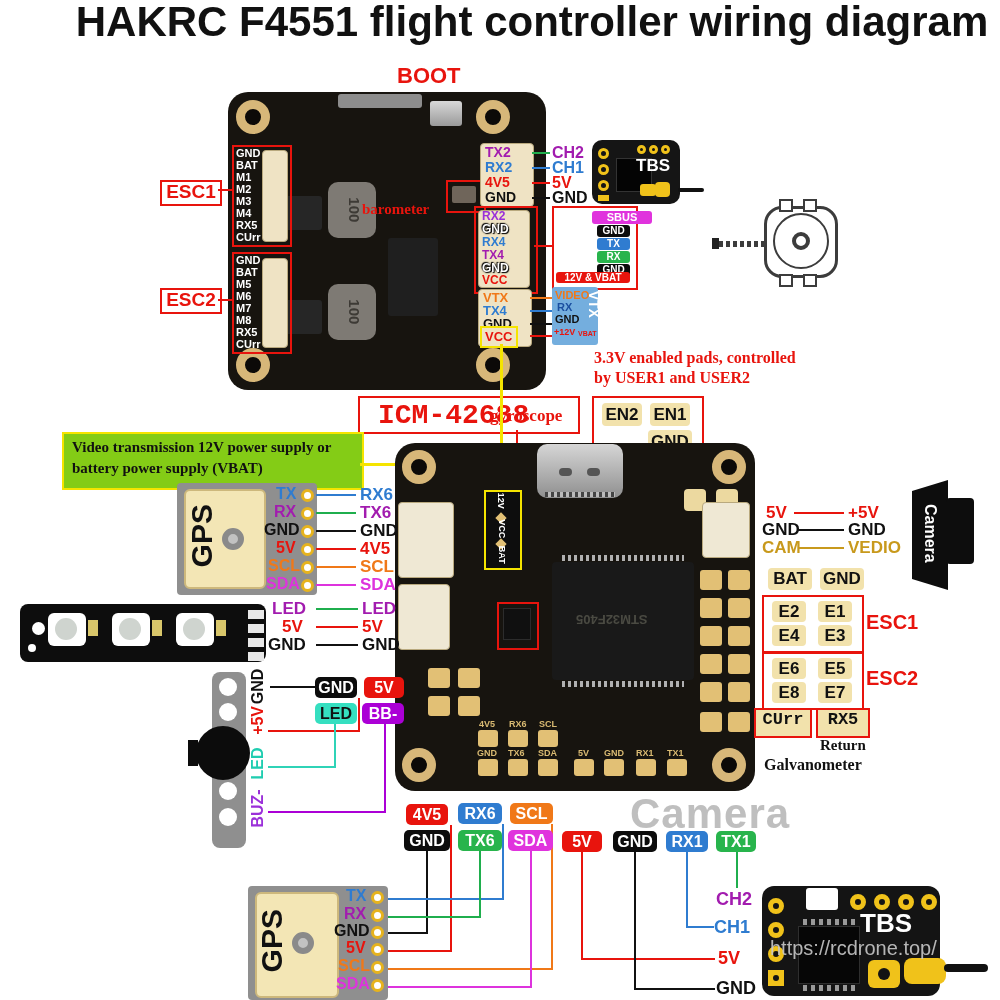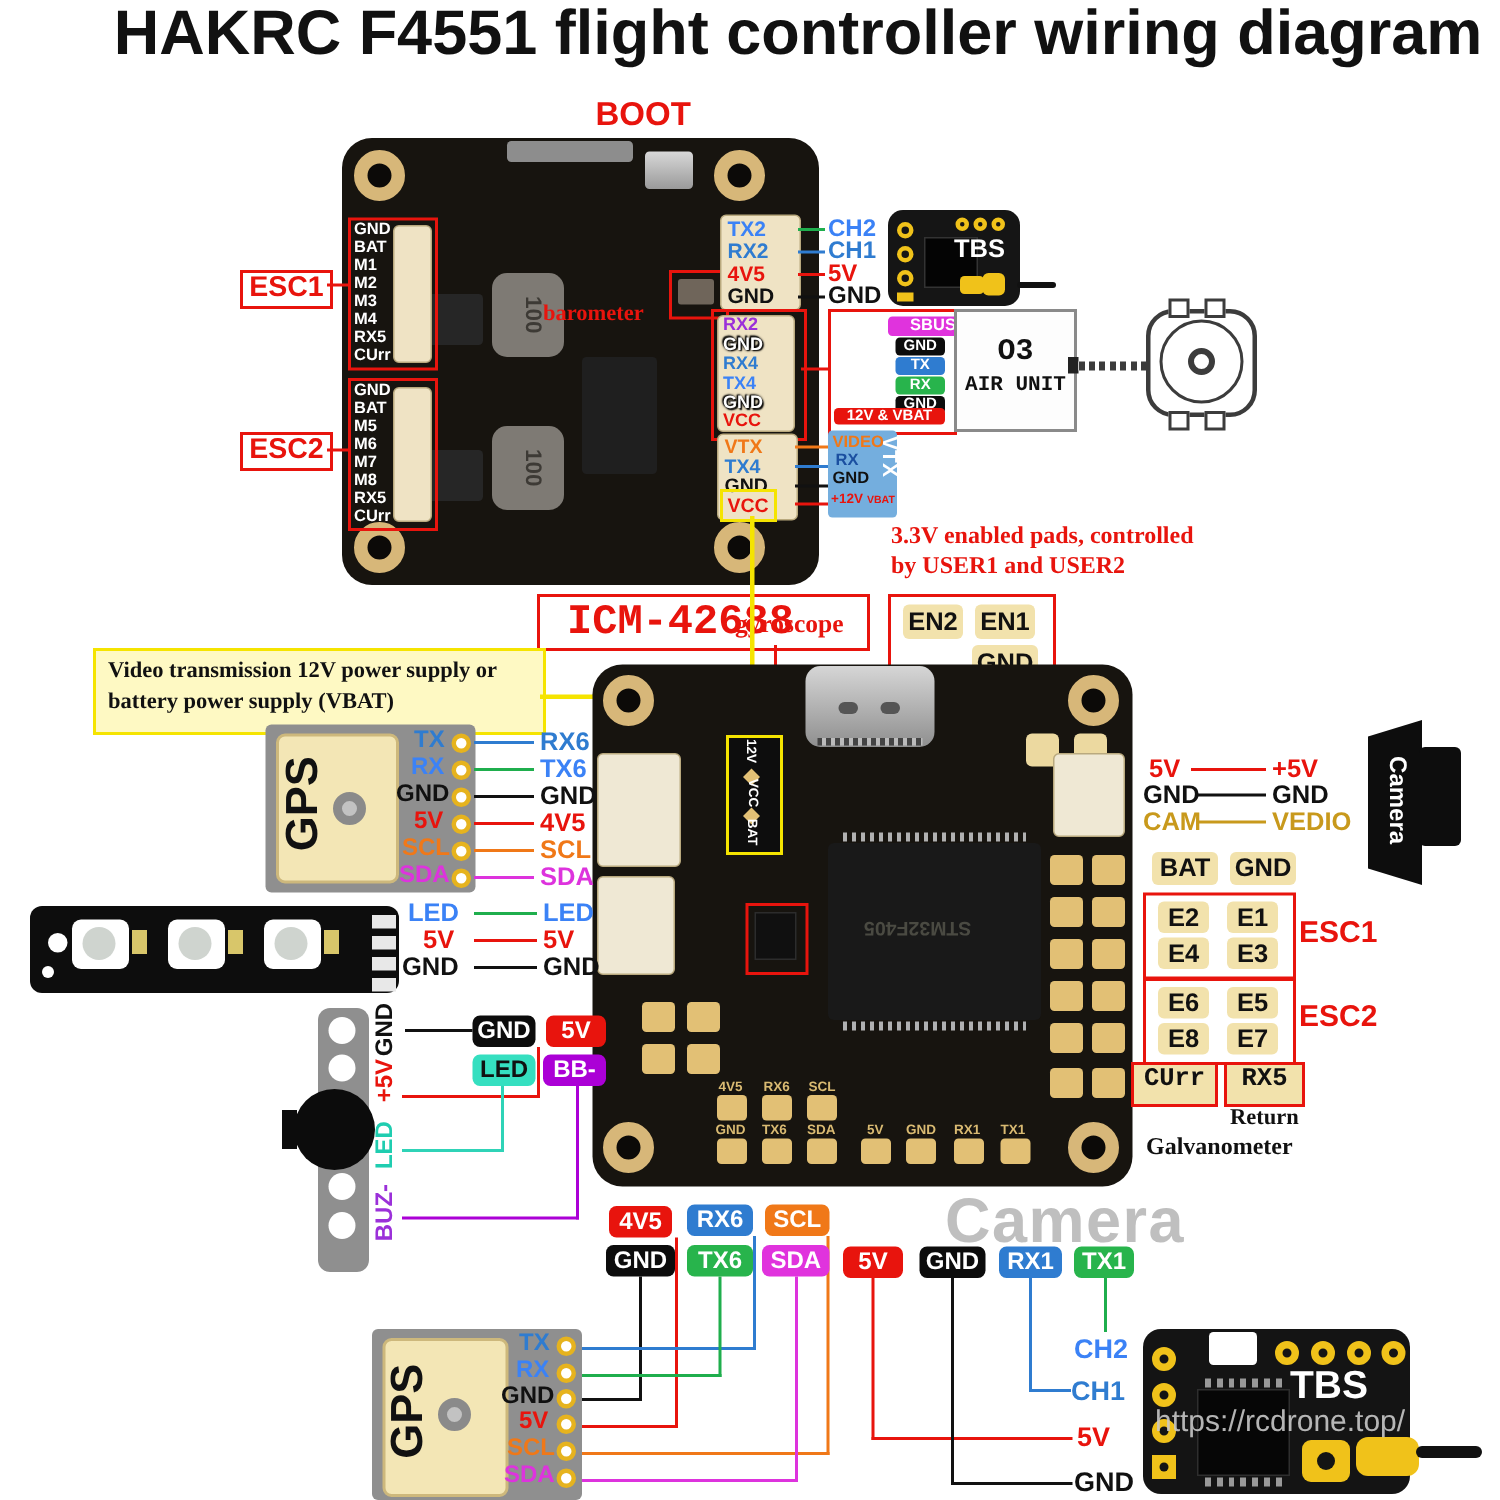--- a/index.html
+++ b/index.html
@@ -3,21 +3,21 @@
 <meta charset="utf-8">
 <style>
   html,body{margin:0;padding:0;background:#fff;}
   #canvas{position:relative;width:1000px;height:1000px;background:#fff;overflow:hidden;
           font-family:"Liberation Sans",sans-serif;}
   .abs{position:absolute;}
   .t{position:absolute;font-weight:bold;white-space:nowrap;line-height:1.05;}
   .ser{font-family:"Liberation Serif",serif;}
   .mono{font-family:"Liberation Mono",monospace;}
   
-  .red{color:#e8140d}.grn{color:#3b82f6}.blu{color:#2f7cd0}.org{color:#f07818}
+  .red{color:#e8140d}.grn{color:#a21caf}.blu{color:#2f7cd0}.org{color:#f07818}
   .mag{color:#dd33dd}.pur{color:#9b30d9}.tea{color:#1fcdb0}.gld{color:#c8991c}
   .blk{color:#111}.wht{color:#fff}.outl{color:#fff;text-shadow:0 0 2px #000,1px 1px 1px #000,-1px -1px 1px #000;}
   
   .badge{position:absolute;border-radius:5px;font-weight:bold;font-size:16px;color:#fff;
          text-align:center;line-height:21px;height:21px;}
   .b-red{background:#e8140d}.b-blk{background:#0c0c0c}.b-blu{background:#2f7cd0}
   .b-grn{background:#28b44c}.b-org{background:#f07818}.b-mag{background:#e033dd}
   .b-pur{background:#ab00d6;}.b-tea{background:#35dfc0;color:#111}
   .b-khk{background:#f2e2ac;color:#111;border-radius:4px;}
   
@@ -141,24 +141,20 @@
 
   <div class="rbox" style="left:552px;top:206px;width:82px;height:80px;background:#fff;">
     <div class="badge b-mag" style="left:38px;top:3px;width:60px;height:13px;font-size:11px;line-height:13px;border-radius:3px;">SBUS</div>
     <div class="badge b-blk" style="left:43px;top:17px;width:33px;height:12px;font-size:10px;line-height:12px;border-radius:3px;">GND</div>
     <div class="badge b-blu" style="left:43px;top:30px;width:33px;height:12px;font-size:10px;line-height:12px;border-radius:3px;">TX</div>
     <div class="badge b-grn" style="left:43px;top:43px;width:33px;height:12px;font-size:10px;line-height:12px;border-radius:3px;">RX</div>
     <div class="badge b-blk" style="left:43px;top:56px;width:33px;height:12px;font-size:10px;line-height:12px;border-radius:3px;">GND</div>
     <div class="badge b-red" style="left:2px;top:64px;width:74px;height:11px;font-size:10px;line-height:11px;border-radius:3px;">12V &amp; VBAT</div>
   </div>
 
-  <div class="abs ctr" style="left:636px;top:206px;width:78px;height:78px;background:#fdfdfd;border:2px solid #8a8a8a;">
-    <div class="t blk mono" style="left:0;top:16px;width:78px;font-size:20px;text-align:center;">O3</div>
-    <div class="t blk mono" style="left:0;top:42px;width:78px;font-size:14px;text-align:center;">AIR UNIT</div>
-  </div>
   <div class="abs" style="left:712px;top:238px;width:7px;height:11px;background:#222;"></div>
   <div class="wire" style="left:719px;top:241px;width:46px;height:6px;background:repeating-linear-gradient(90deg,#3c3c3c 0 4px,#fff 4px 7px);"></div>
   <div class="abs" style="left:764px;top:206px;width:74px;height:72px;background:#fff;border:3px solid #3c3c3c;border-radius:18px;box-sizing:border-box;">
     <div class="ring" style="left:6px;top:4px;width:56px;height:56px;border:2px solid #3c3c3c;"></div>
     <div class="ring" style="left:25px;top:23px;width:18px;height:18px;border:4px solid #3c3c3c;"></div>
   </div>
   <div class="abs" style="left:779px;top:199px;width:10px;height:9px;background:#fff;border:2px solid #3c3c3c;"></div>
   <div class="abs" style="left:803px;top:199px;width:10px;height:9px;background:#fff;border:2px solid #3c3c3c;"></div>
   <div class="abs" style="left:779px;top:274px;width:10px;height:9px;background:#fff;border:2px solid #3c3c3c;"></div>
   <div class="abs" style="left:803px;top:274px;width:10px;height:9px;background:#fff;border:2px solid #3c3c3c;"></div>
@@ -191,21 +187,21 @@
     <div class="badge b-khk" style="left:56px;top:5px;width:40px;height:23px;font-size:17px;line-height:23px;">EN1</div>
     <div class="badge b-khk" style="left:54px;top:32px;width:44px;height:23px;font-size:17px;line-height:23px;">GND</div>
   </div>
 
   <div class="rbox" style="left:358px;top:396px;width:218px;height:34px;background:#fff;">
     <span class="t red mono" style="left:6px;top:3px;font-size:28px;margin-left:12px;">ICM-42688</span>
     <span class="t red ser" style="left:130px;top:9px;font-size:17px;">gyroscope</span>
   </div>
   <div class="wire" style="left:516px;top:430px;width:2px;height:172px;background:#e8140d;"></div>
 
-  <div class="ybox" style="left:62px;top:432px;width:298px;height:54px;background:#fef9c3;">
+  <div class="ybox" style="left:62px;top:432px;width:298px;height:54px;background:#84cc16;">
     <div class="t blk ser" style="left:8px;top:6px;font-size:15px;">Video transmission 12V power supply or</div>
     <div class="t blk ser" style="left:8px;top:27px;font-size:15px;">battery power supply (VBAT)</div>
   </div>
 
   <div class="wire" style="left:500px;top:344px;width:3px;height:148px;background:#f5e400;"></div>
   <div class="wire" style="left:360px;top:463px;width:142px;height:3px;background:#f5e400;"></div>
 
   <div class="board" style="left:395px;top:443px;width:360px;height:348px;"></div>
   <div class="donut" style="left:402px;top:450px;"></div>
   <div class="donut" style="left:712px;top:450px;"></div>

